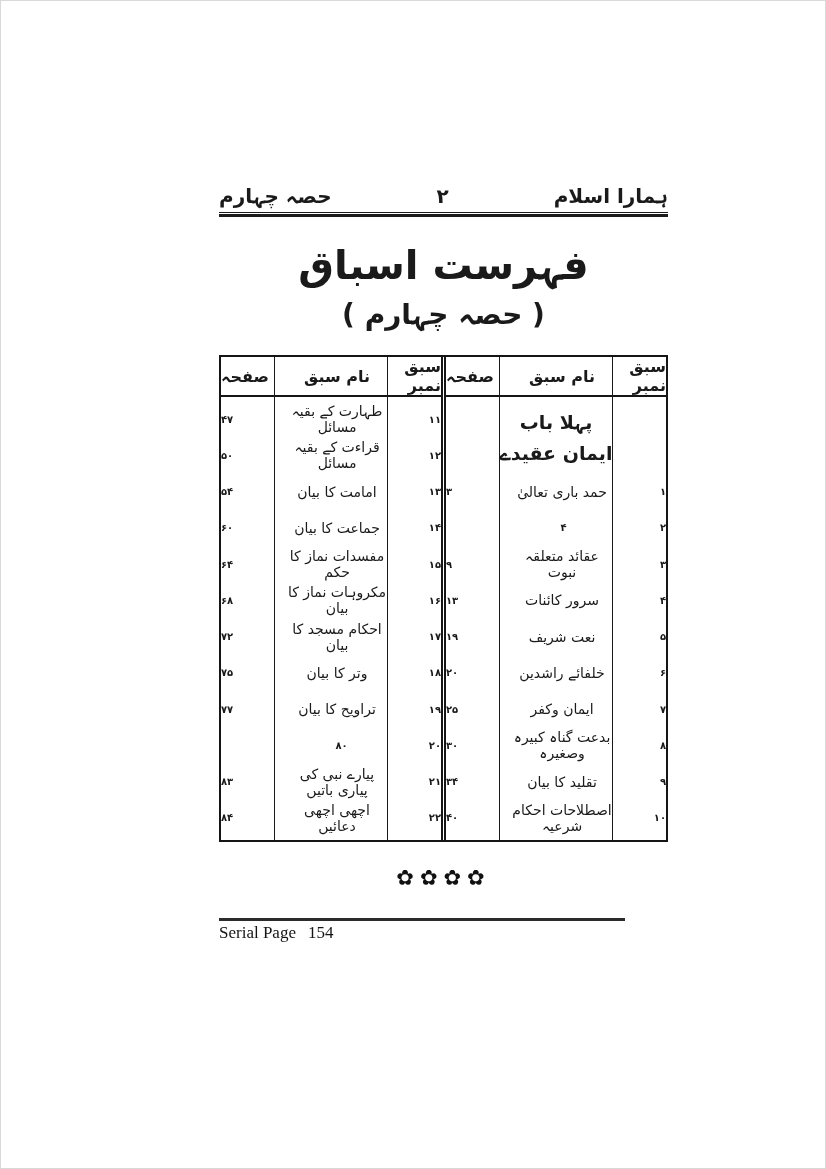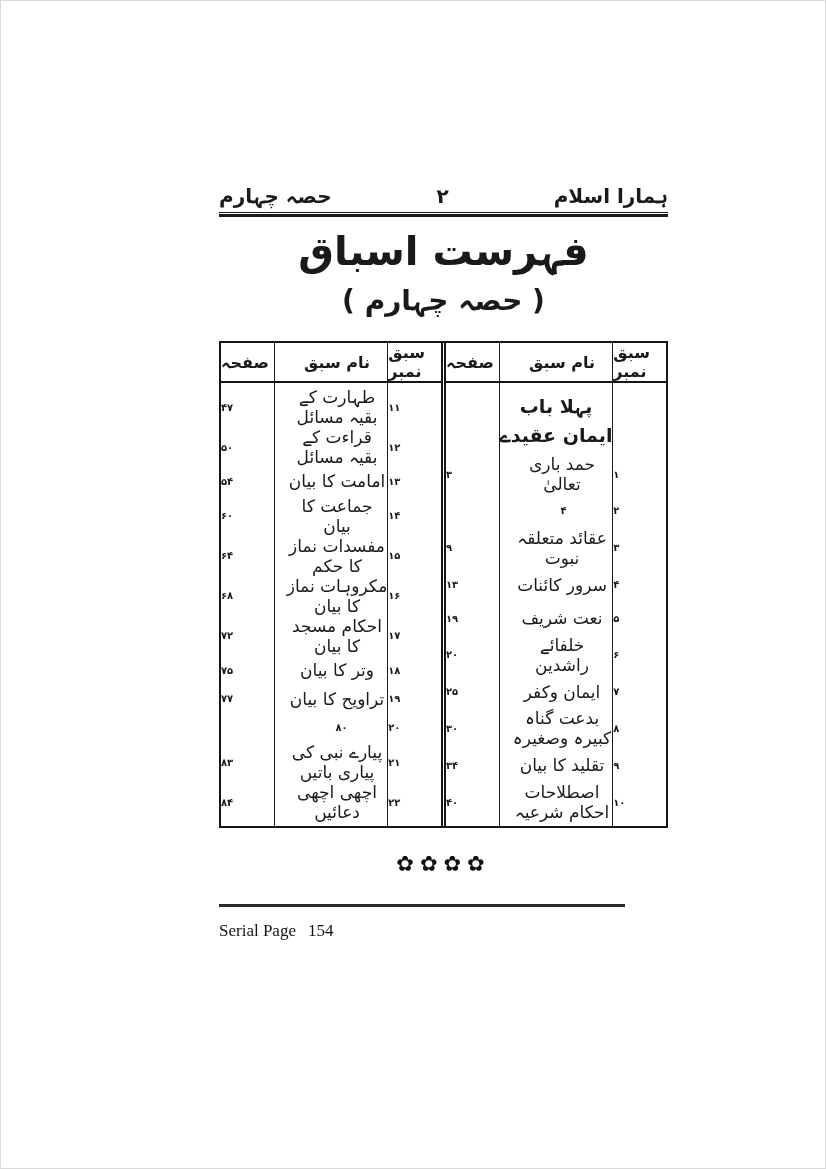--- a/index.html
+++ b/index.html
@@ -31,21 +31,21 @@
     font-weight:bold;
     line-height:26px;
   }
   .header-rule{
     margin-top:3px;
     height:5px;
     background:linear-gradient(to bottom,#1c1c1c 0 1px,transparent 1px 2px,#1c1c1c 2px 5px);
   }
   
   .title{
-    margin-top:8px;
+    margin-top:22px;
     text-align:center;
     direction:rtl;
     font-size:40px;
     font-weight:bold;
     line-height:52px;
   }
   .subtitle{
     margin-top:6px;
     text-align:center;
     direction:rtl;
@@ -76,21 +76,21 @@
   .vline-a{ right:24%; }
   .vline-b{ left:24%; }
   .thead{
     display:flex;
     height:40px;
     align-items:center;
     border-bottom:2px solid #151515;
     font-weight:bold;
     font-size:16px;
   }
-  .c-num{ width:24%; text-align:left; }
+  .c-num{ width:24%; text-align:right; }
   .c-name{ width:52%; text-align:center;padding-left:12px; }
   .c-page{ width:24%; text-align:left; }
   .tbody{
     flex:1;
     display:flex;
     flex-direction:column;
     padding:4px 0;
   }
   .chapter{
     flex:2 1 0;
@@ -100,34 +100,34 @@
     align-items:center;
     text-align:center;
     font-weight:bold;
     font-size:19px;
   }
   .row{
     flex:1 1 0;
     display:flex;
     align-items:center;
   }
-  .row .c-name{ font-size:17px; }
+  .row .c-name{ font-size:14px; }
   .row .c-num, .row .c-page{ font-size:10px;font-weight:bold; }
   
   .ornament{
     margin-top:24px;
     text-align:center;
     font-size:21px;
     letter-spacing:6px;
     color:#111;
   }
   .footer{ margin-top:28px; width:406px; }
   .footer-rule{ height:3px; background:#2b2b2b; }
   .footer-text{
-    padding-top:14px;
+    padding-top:2px;
     font-family:"Liberation Serif", serif;
     font-size:17px;
     color:#141414;
   }
   .footer-text .num{ margin-left:12px; }
 </style>
 </head>
 <body>
 
 <div class="page">

